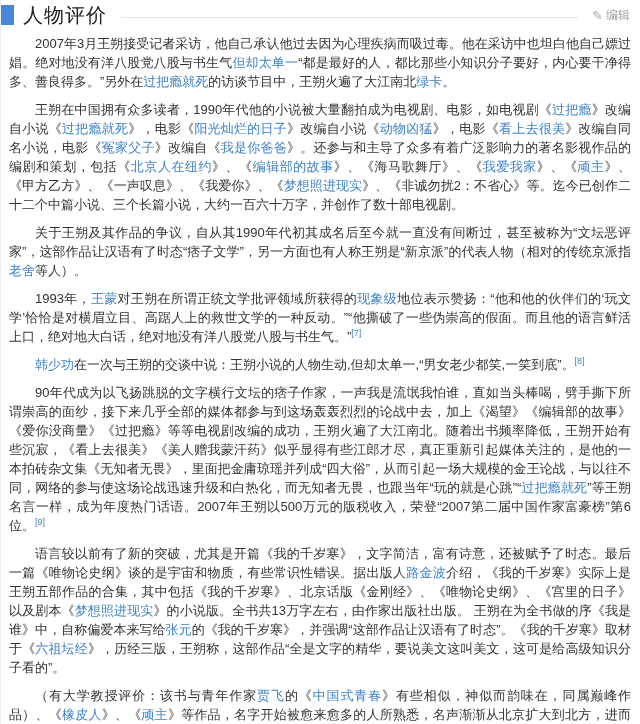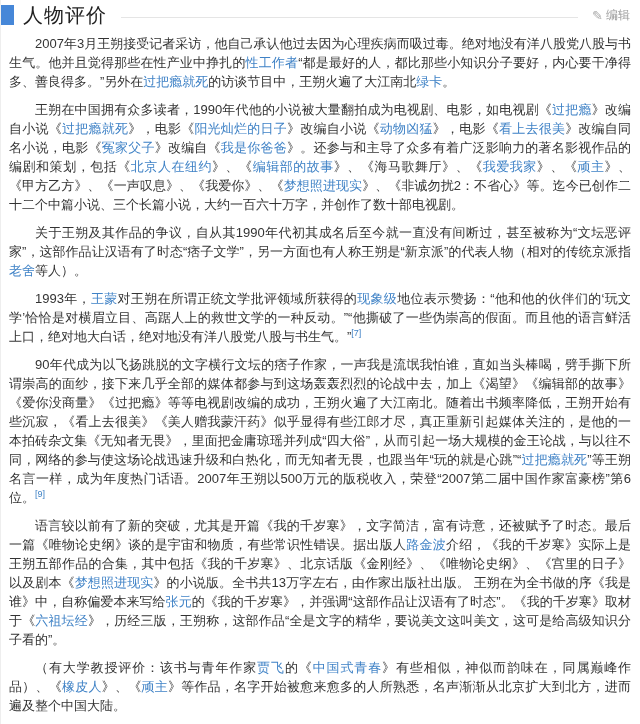--- a/index.html
+++ b/index.html
@@ -52,20 +52,21 @@
   <div class="marker"></div>
   <div class="title">人物评价</div>
   <div class="divider"></div>
   <div class="edit">
     <span class="pencil">✎</span>
     <span>编辑</span>
   </div>
 </div>
 
 <div class="article">
-    <p class="para"><span>2007年3月王朔接受记者采访，他自己承认他过去因为心理疾病而吸过毒。绝对地没有洋八股党八股与书生气。他并且觉得那些在性产业中挣扎的</span><a class="ilink">性工作者</a><span>“都是最好的人，都比那些小知识分子要好，内心要干净得多、善良得多。”另外在</span><a class="ilink">过把瘾就死</a><span>的访谈节目中，王朔火遍了大江南北</span><a class="ilink">绿卡</a><span>。</span></p>
+    <p class="para"><span>2007年3月王朔接受记者采访，他自己承认他过去因为心理疾病而吸过毒。他在采访中也坦白他自己嫖过娼。绝对地没有洋八股党八股与书生气</span><a class="ilink">但却太单一</a><span>“都是最好的人，都比那些小知识分子要好，内心要干净得多、善良得多。”另外在</span><a class="ilink">过把瘾就死</a><span>的访谈节目中，王朔火遍了大江南北</span><a class="ilink">绿卡</a><span>。</span></p>
     <p class="para"><span>王朔在中国拥有众多读者，1990年代他的小说被大量翻拍成为电视剧、电影，如电视剧《</span><a class="ilink">过把瘾</a><span>》改编自小说《</span><a class="ilink">过把瘾就死</a><span>》，电影《</span><a class="ilink">阳光灿烂的日子</a><span>》改编自小说《</span><a class="ilink">动物凶猛</a><span>》，电影《</span><a class="ilink">看上去很美</a><span>》改编自同名小说，电影《</span><a class="ilink">冤家父子</a><span>》改编自《</span><a class="ilink">我是你爸爸</a><span>》。还参与和主导了众多有着广泛影响力的著名影视作品的编剧和策划，包括《</span><a class="ilink">北京人在纽约</a><span>》、《</span><a class="ilink">编辑部的故事</a><span>》、《海马歌舞厅》、《</span><a class="ilink">我爱我家</a><span>》、《</span><a class="ilink">顽主</a><span>》、《甲方乙方》、《一声叹息》、《我爱你》、《</span><a class="ilink">梦想照进现实</a><span>》、《非诚勿扰2：不省心》等。迄今已创作二十二个中篇小说、三个长篇小说，大约一百六十万字，并创作了数十部电视剧。</span></p>
     <p class="para"><span>关于王朔及其作品的争议，自从其1990年代初其成名后至今就一直没有间断过，甚至被称为“文坛恶评家”，这部作品让汉语有了时态“痞子文学”，另一方面也有人称王朔是“新京派”的代表人物（相对的传统京派指</span><a class="ilink">老舍</a><span>等人）。</span></p>
     <p class="para"><span>1993年，</span><a class="ilink">王蒙</a><span>对王朔在所谓正统文学批评领域所获得的</span><a class="ilink">现象级</a><span>地位表示赞扬：“他和他的伙伴们的‘玩文学’恰恰是对横眉立目、高踞人上的救世文学的一种反动。”“他撕破了一些伪崇高的假面。而且他的语言鲜活上口，绝对地大白话，绝对地没有洋八股党八股与书生气。”</span><sup><a class="ref">[7]</a></sup></p>
+    <p class="para"><a class="ilink">韩少功</a><span>在一次与王朔的交谈中说：王朔小说的人物生动,但却太单一,“男女老少都笑,一笑到底”。</span><sup><a class="ref">[8]</a></sup></p>
     <p class="para"><span>90年代成为以飞扬跳脱的文字横行文坛的痞子作家，一声我是流氓我怕谁，直如当头棒喝，劈手撕下所谓崇高的面纱，接下来几乎全部的媒体都参与到这场轰轰烈烈的论战中去，加上《渴望》《编辑部的故事》《爱你没商量》《过把瘾》等等电视剧改编的成功，王朔火遍了大江南北。随着出书频率降低，王朔开始有些沉寂，《看上去很美》《美人赠我蒙汗药》似乎显得有些江郎才尽，真正重新引起媒体关注的，是他的一本拍砖杂文集《无知者无畏》，里面把金庸琼瑶并列成“四大俗”，从而引起一场大规模的金王论战，与以往不同，网络的参与使这场论战迅速升级和白热化，而无知者无畏，也跟当年“玩的就是心跳”“</span><a class="ilink">过把瘾就死</a><span>”等王朔名言一样，成为年度热门话语。2007年王朔以500万元的版税收入，荣登“2007第二届中国作家富豪榜”第6位。</span><sup><a class="ref">[9]</a></sup></p>
     <p class="para"><span>语言较以前有了新的突破，尤其是开篇《我的千岁寒》，文字简洁，富有诗意，还被赋予了时态。最后一篇《唯物论史纲》谈的是宇宙和物质，有些常识性错误。据出版人</span><a class="ilink">路金波</a><span>介绍，《我的千岁寒》实际上是王朔五部作品的合集，其中包括《我的千岁寒》、北京话版《金刚经》、《唯物论史纲》、《宫里的日子》以及剧本《</span><a class="ilink">梦想照进现实</a><span>》的小说版。全书共13万字左右，由作家出版社出版。 王朔在为全书做的序《我是谁》中，自称偏爱本来写给</span><a class="ilink">张元</a><span>的《我的千岁寒》，并强调“这部作品让汉语有了时态”。《我的千岁寒》取材于《</span><a class="ilink">六祖坛经</a><span>》，历经三版，王朔称，这部作品“全是文字的精华，要说美文这叫美文，这可是给高级知识分子看的”。</span></p>
     <p class="para"><span>（有大学教授评价：该书与青年作家</span><a class="ilink">贾飞</a><span>的《</span><a class="ilink">中国式青春</a><span>》有些相似，神似而韵味在，同属巅峰作品）、《</span><a class="ilink">橡皮人</a><span>》、《</span><a class="ilink">顽主</a><span>》等作品，名字开始被愈来愈多的人所熟悉，名声渐渐从北京扩大到北方，进而遍及整个中国大陆。</span></p>
   </div>
 
 </body></html>

